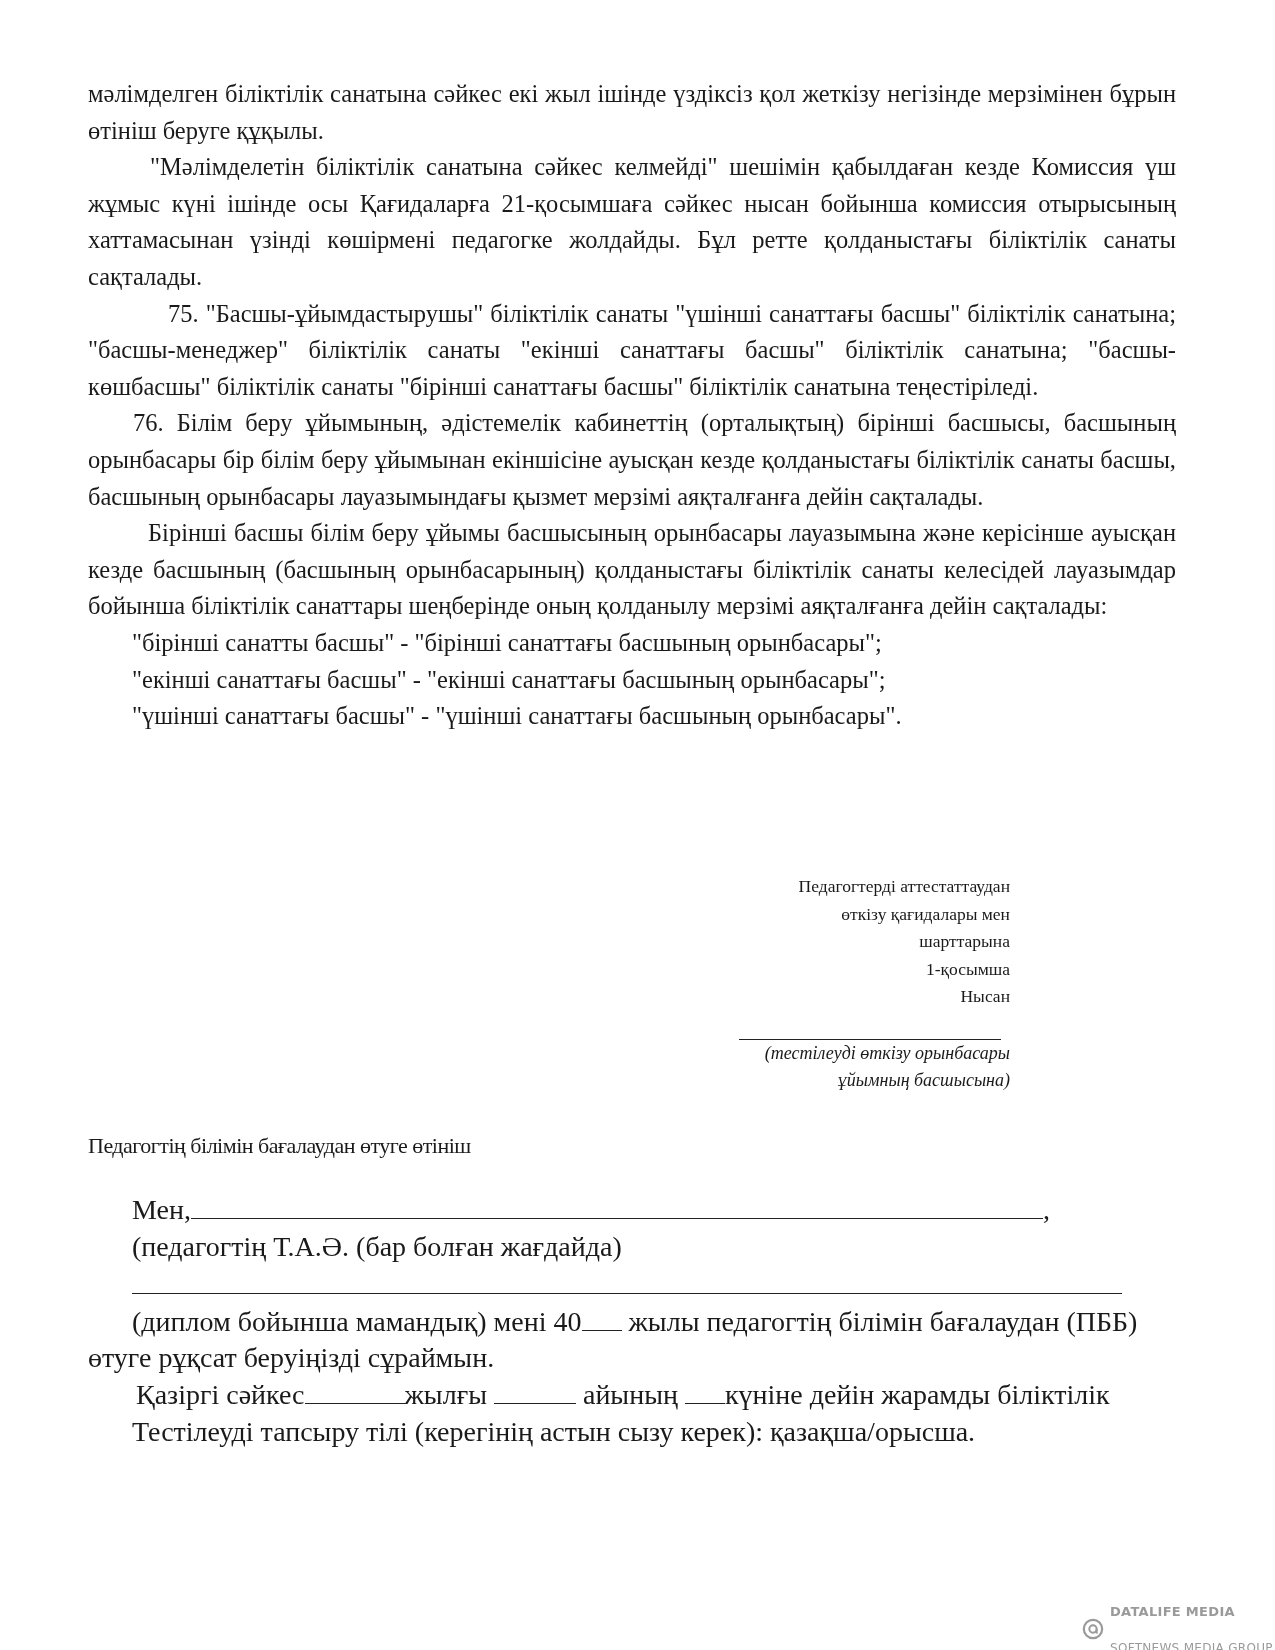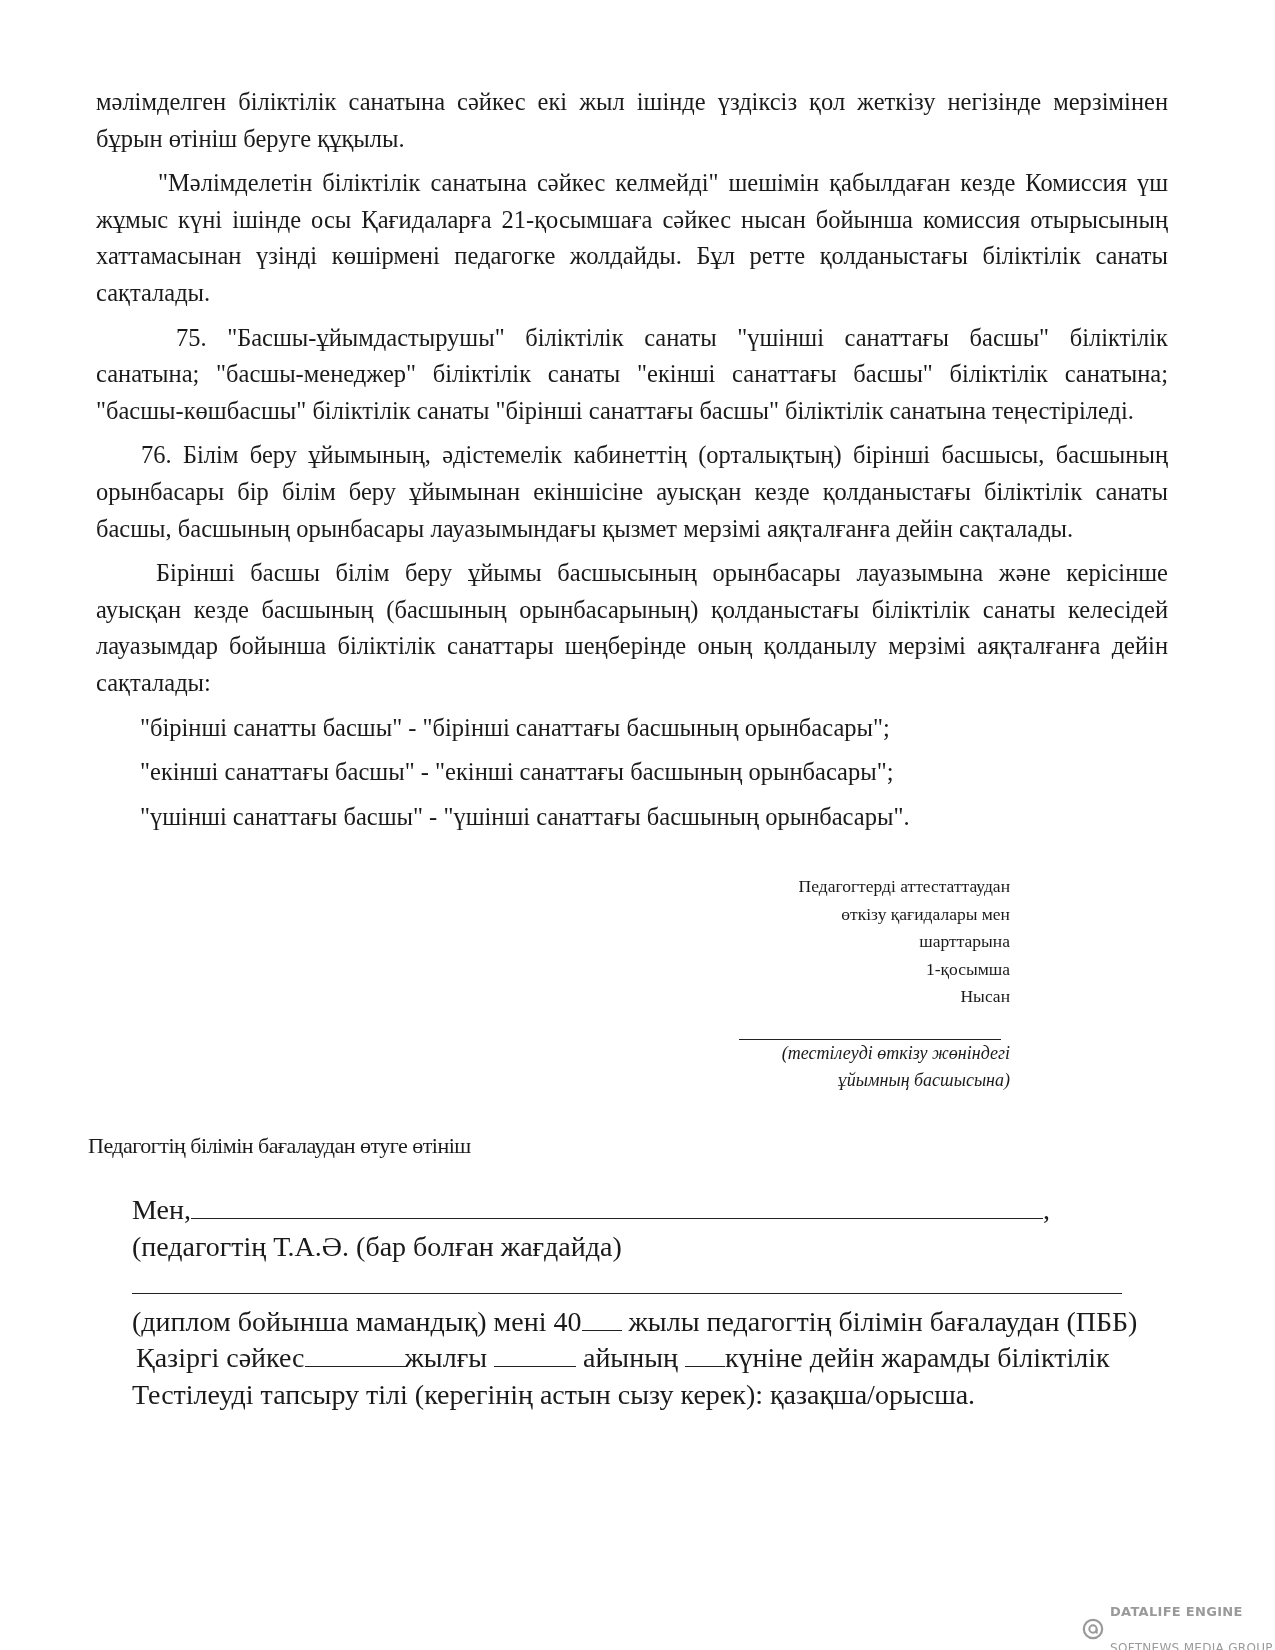--- a/index.html
+++ b/index.html
@@ -1,19 +1,19 @@
 <!DOCTYPE html>
 <html><head>
 <meta charset="utf-8">
 <style>
   html, body { margin: 0; padding: 0; background: #ffffff; }
   body { width: 1275px; height: 1650px; position: relative; overflow: hidden;
          font-family: "Liberation Serif", "DejaVu Serif", serif; color: #1a1a1a; }
   .page { position: absolute; left: 88px; top: 76px; width: 1088px; }
-  .p { font-size: 24.5px; line-height: 36.6px; margin: 8px; text-align: justify; }
+  .p { font-size: 24.5px; line-height: 36.6px; margin: 0; text-align: justify; }
   .p.last-left { text-align-last: left; }
   .ind1 { text-indent: 62px; }
   .ind2 { text-indent: 80px; }
   .ind3 { text-indent: 45px; }
   .ind4 { text-indent: 60px; }
   .ind-list { padding-left: 44px; text-align: left; }
   .right-block { position: absolute; left: 730px; top: 873px; width: 280px;
                  text-align: right; font-size: 17.5px; line-height: 27.6px; }
   .right-block .gap { height: 28px; }
   .rule { width: 262px; margin: 0 auto; border-top: 1.4px solid #222; }
@@ -45,46 +45,47 @@
 </div>
 
 <div class="right-block">
   <div>Педагогтерді аттестаттаудан</div>
   <div>өткізу қағидалары мен</div>
   <div>шарттарына</div>
   <div>1-қосымша</div>
   <div>Нысан</div>
   <div class="gap"></div>
   <div class="rule"></div>
-  <div class="it">(тестілеуді өткізу жөніндегі</div>
+  <div class="it">(тестілеуді өткізу орынбасары</div>
   <div class="it">ұйымның басшысына)</div>
 </div>
 
 <div class="heading">Педагогтің білімін бағалаудан өтуге өтініш</div>
 
 <div class="form">
   <div class="line l-ind">
     <span>Мен,</span><span class="blank" style="width:852px"></span><span>,</span>
   </div>
   <div class="line l-ind">(педагогтің Т.А.Ә. (бар болған жағдайда)</div>
   <div class="line l-ind" style="margin-top:2px;">
     <span class="blank" style="width:990px"></span>
   </div>
   <div class="line l-ind">
     <span>(диплом бойынша мамандық) мені 40</span><span class="blank" style="width:40px"></span><span> жылы педагогтің білімін бағалаудан (ПББ)</span>
   </div>
+  <div class="line">өтуге рұқсат беруіңізді сұраймын.</div>
   <div class="line l-ind" style="padding-left:48px;">
     <span>Қазіргі сәйкес</span><span class="blank" style="width:100px"></span><span>жылғы</span> <span class="blank" style="width:82px"></span><span> айының </span><span class="blank" style="width:40px"></span><span>күніне дейін жарамды біліктілік</span>
   </div>
   <div class="line l-ind">Тестілеуді тапсыру тілі (керегінің астын сызу керек): қазақша/орысша.</div>
 </div>
 
 <div class="watermark">
   <svg class="wm-icon" viewBox="0 0 24 24">
     <circle cx="12" cy="12" r="10" fill="none" stroke="#9a9a9a" stroke-width="2.4"></circle>
     <circle cx="12" cy="12" r="4" fill="none" stroke="#9a9a9a" stroke-width="2.2"></circle>
     <path d="M16 12 L16 17" stroke="#9a9a9a" stroke-width="2.2"></path>
   </svg>
   <div>
-    <div class="wm-title">DATALIFE ENGINE</div>
+    <div class="wm-title">DATALIFE MEDIA</div>
     <div class="wm-sub">SOFTNEWS MEDIA GROUP</div>
   </div>
 </div>
 
 </body></html>

